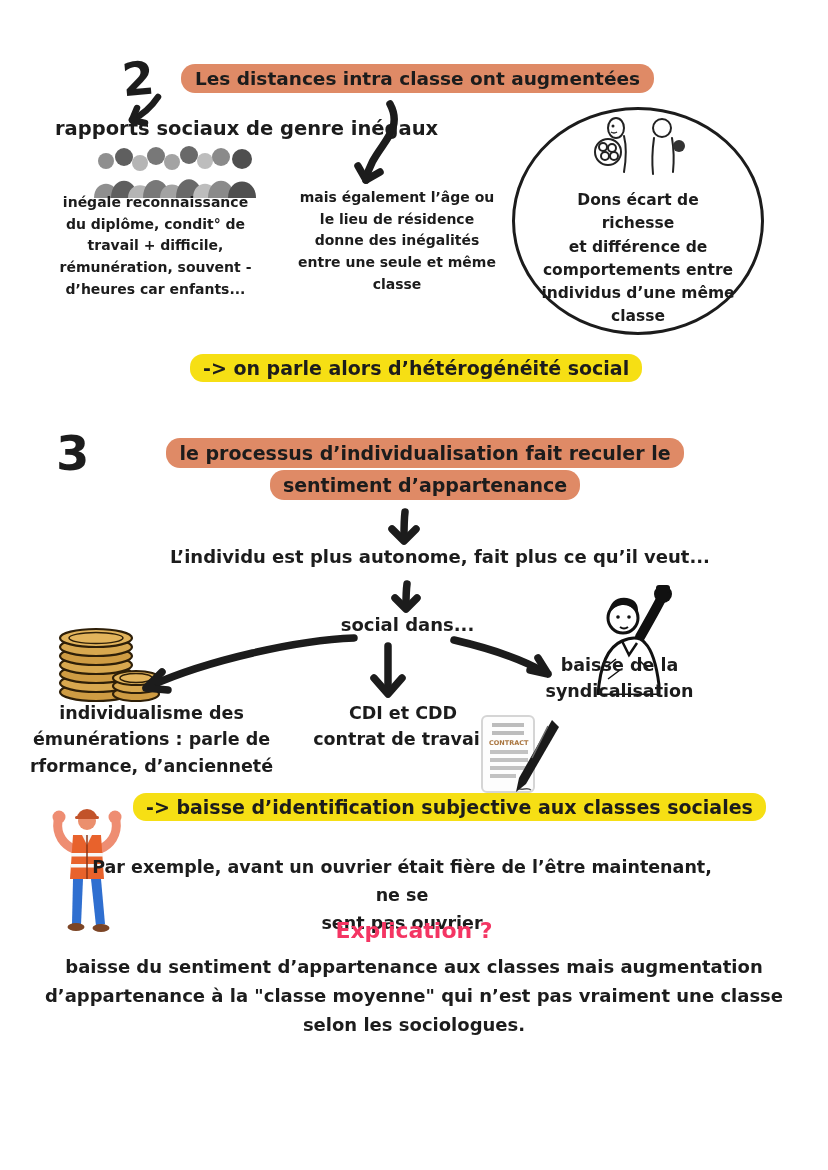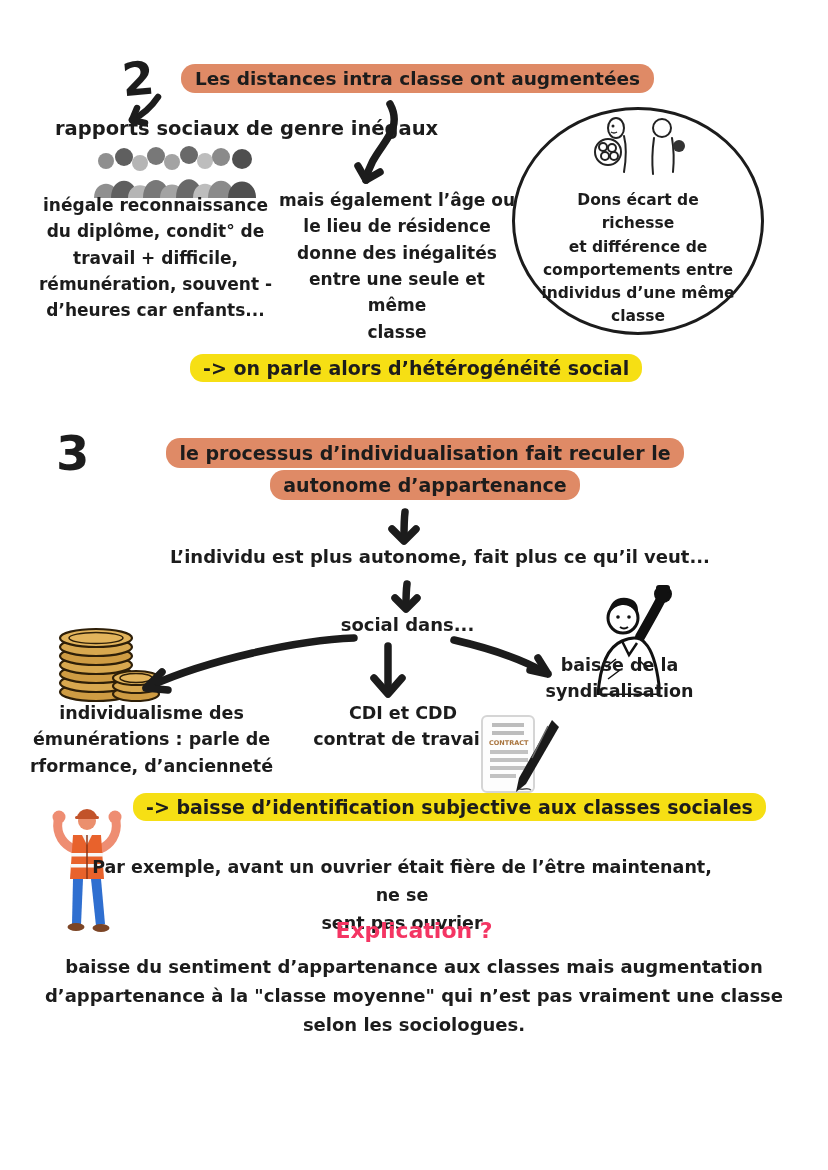--- a/index.html
+++ b/index.html
@@ -16,21 +16,21 @@
   .bignum{font-size:46px;font-weight:700;}
   .pill-salmon{
     background:var(--salmon);border-radius:14px;padding:4px 14px;
     font-size:18.5px;white-space:nowrap;
   }
   .pill-salmon.stack{display:inline-block;margin:1px 0;padding:4px 13px;font-size:19px;}
   .hl-yellow{
     background:var(--yellow);border-radius:13px;padding:3px 13px;
     font-size:19px;white-space:nowrap;
   }
-  .body-block{line-height:1.55;font-size:17px;}
+  .body-block{line-height:1.55;font-size:14px;}
   .branch-block{line-height:1.5;font-size:17.5px;}
   .bubble{
     border:3px solid var(--ink);border-radius:50%;
     display:flex;flex-direction:column;align-items:center;
     box-sizing:border-box;
   }
   .bubble-text{font-size:15.5px;line-height:1.5;margin-top:11px;}
   .arr path{stroke:var(--ink);fill:none;stroke-linecap:round;stroke-linejoin:round;}
   .arr .shaft,.arr .head{stroke-width:6.5;}
   .arr.thick .shaft,.arr.thick .head{stroke-width:7.5;}
@@ -139,21 +139,21 @@
       <div>classe</div>
     </div>
   </div>
 
   <div class="abs hl-yellow" style="left:190px;top:354px;">-&gt; on parle alors d’hétérogénéité social</div>
 
   <div class="abs bignum" style="left:56px;top:425px;font-size:48px;">3</div>
 
   <div class="abs center" style="left:150px;top:437px;width:550px;">
     <span class="pill-salmon stack">le processus d’individualisation fait reculer le</span><br>
-    <span class="pill-salmon stack">autonome d’appartenance</span>
+    <span class="pill-salmon stack">sentiment d’appartenance</span>
   </div>
 
   <svg class="abs arr thick" style="left:382px;top:508px;" width="44" height="42" viewBox="0 0 44 42">
     <path class="shaft" d="M23,4 C22,12 22,20 22,30"></path>
     <path class="head" d="M22,33 L10,21 M22,33 L34,21"></path>
   </svg>
 
   <div class="abs center" style="left:90px;top:546px;width:700px;font-size:18px;">L’individu est plus autonome, fait plus ce qu’il veut...</div>
 
   <svg class="abs arr thick" style="left:384px;top:580px;" width="44" height="38" viewBox="0 0 44 38">

